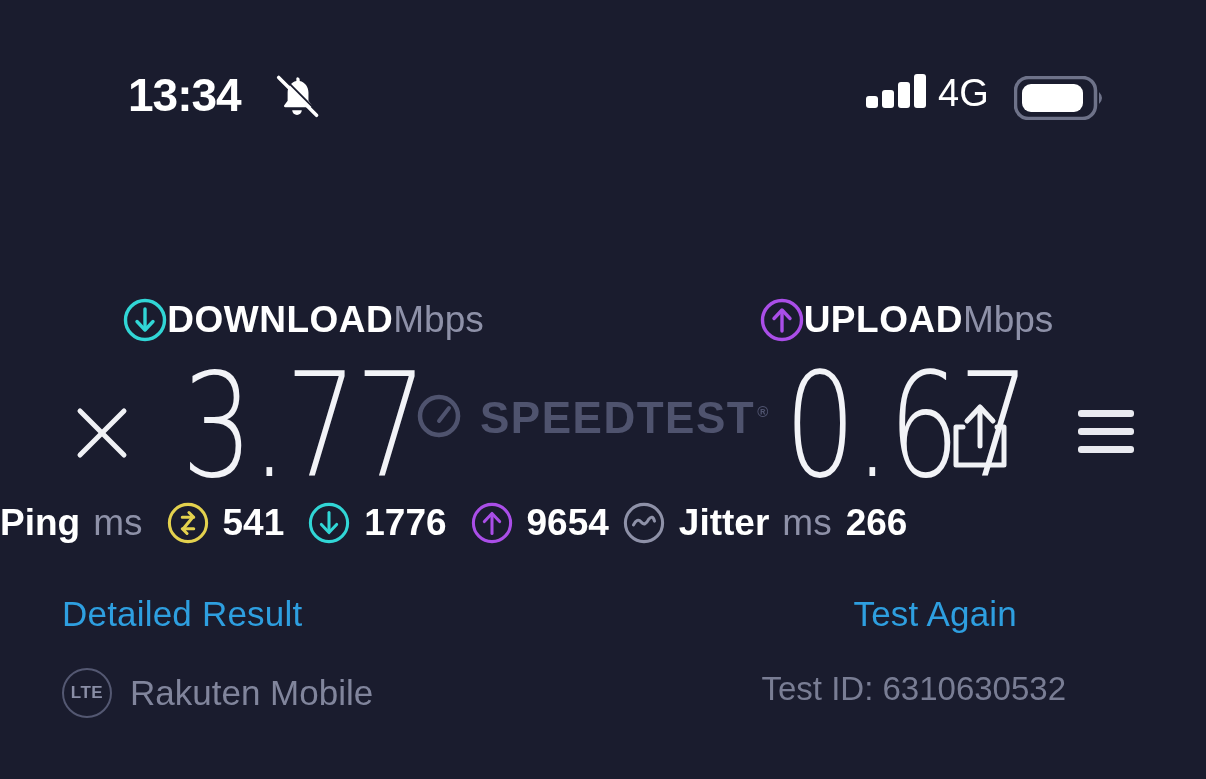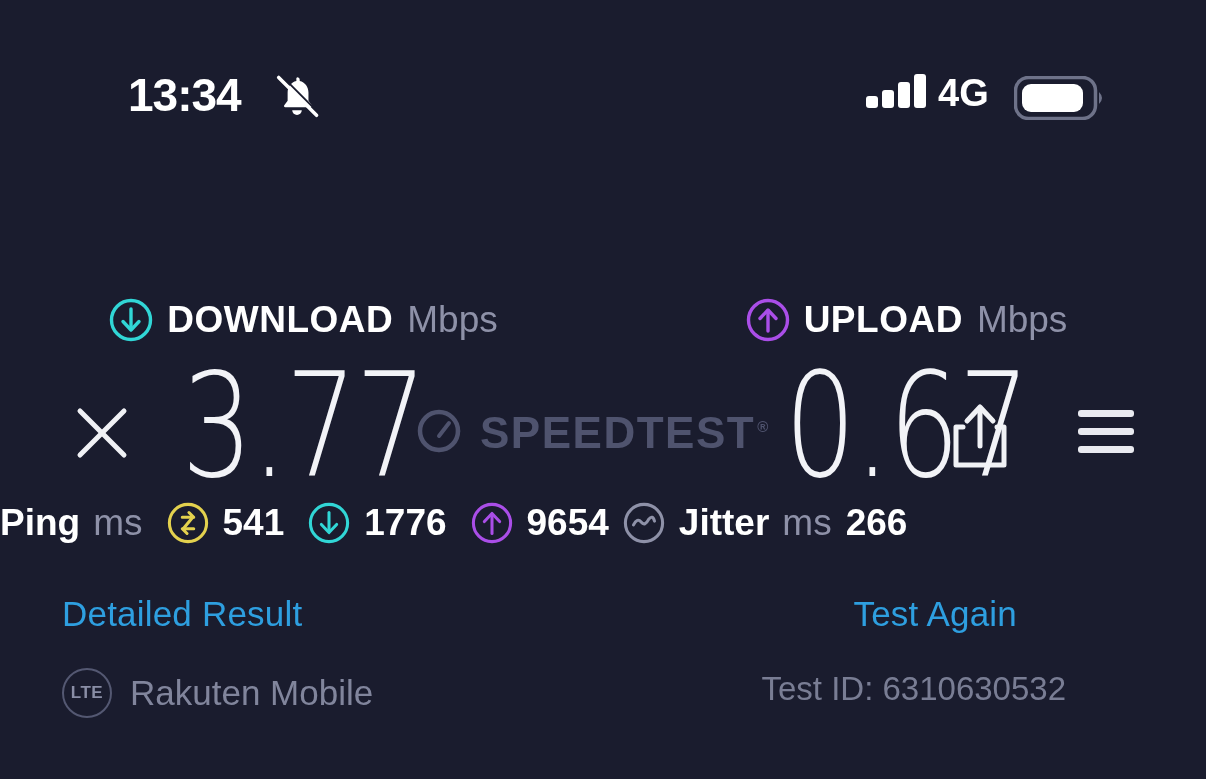--- a/index.html
+++ b/index.html
@@ -29,29 +29,29 @@
     position:absolute; left:866px; top:74px;
     display:flex; align-items:flex-end; gap:4px;
   }
   #signal-bars i { display:block; width:12px; background:#ffffff; border-radius:3px; }
   #signal-bars i:nth-child(1){ height:12px; }
   #signal-bars i:nth-child(2){ height:18px; }
   #signal-bars i:nth-child(3){ height:26px; }
   #signal-bars i:nth-child(4){ height:34px; }
   #network-type {
     position:absolute; left:938px; top:72px;
-    font-size:38px; font-weight:700; color:#ffffff;
+    font-size:38px; font-weight:400; color:#ffffff;
   }
   #battery-icon { position:absolute; left:1014px; top:76px; }
 
   
   #app-header { position:absolute; top:196px; left:0; width:1206px; height:80px; }
   #close-button { position:absolute; left:74px; top:209px; cursor:pointer; }
   #brand-logo {
-    position:absolute; left:414px; top:210px;
+    position:absolute; left:414px; top:195px;
     display:flex; align-items:center; gap:16px;
   }
   #brand-wordmark {
     font-size:44px; font-weight:bold; color:#4f536e;
     letter-spacing:1.5px;
   }
   #brand-tm { font-size:15px; color:#4f536e; vertical-align:super; margin-left:2px;}
   #share-button { position:absolute; left:950px; top:207px; cursor:pointer; }
   #menu-button { position:absolute; left:1078px; top:214px; cursor:pointer; }
   #menu-button span {
@@ -61,21 +61,21 @@
   #menu-button span:last-child{ margin-bottom:0; }
 
   
   #results { position:absolute; top:296px; left:0; width:1206px; }
   .result-col { position:absolute; top:0; }
   #download-col { left:0; width:607px; }
   #upload-col   { left:607px; width:599px; }
 
   .metric-head {
     display:flex; align-items:center; justify-content:center;
-    gap:14px; height:48px;
+    gap:0; height:48px;
   }
   .metric-title { font-size:37px; font-weight:bold; color:#ffffff; letter-spacing:0.5px; }
   .metric-unit  { font-size:37px; font-weight:500; color:#8e91a8; }
   .metric-value {
     text-align:center;
     font-family:"DejaVu Sans", sans-serif;
     font-weight:100;
     font-size:144px;
     line-height:1.0;
     color:#f2f3f7;

